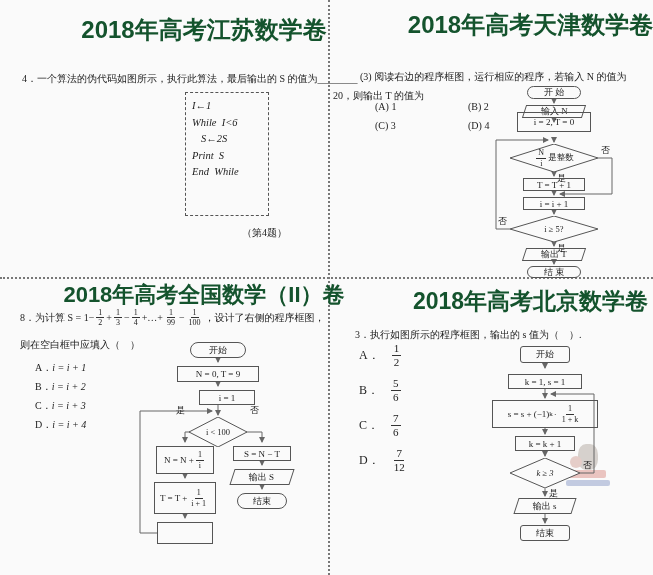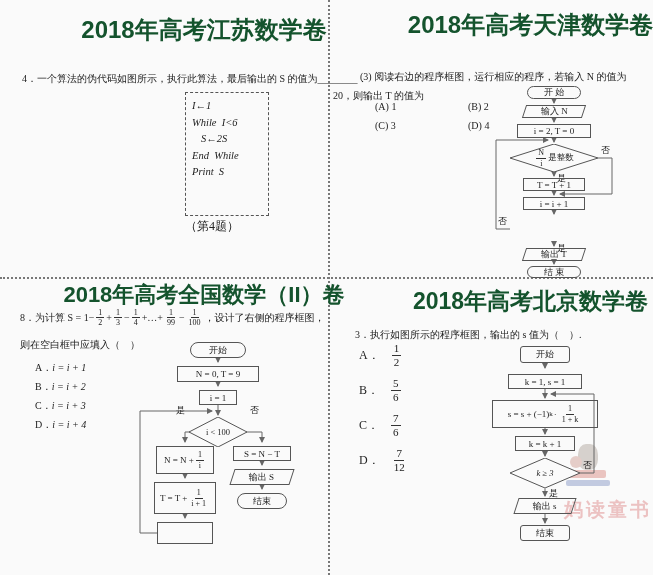--- a/index.html
+++ b/index.html
@@ -27,21 +27,21 @@
   .frac .fn{padding:0 2px;border-bottom:1px solid #333;}
   .frac .fd{padding:0 2px;}
   .eqline{display:flex;align-items:center;}
   .bopt{position:absolute;left:31px;display:flex;align-items:center;gap:10px;font-size:12px;}
   .bopt .frac{font-size:11px;}
   
   .pbox{position:absolute;left:185px;top:92px;width:84px;height:124px;
         border:1.6px dashed #555;box-sizing:border-box;padding:5px 0 0 6px;}
   .pl{white-space:pre;font-size:10.5px;line-height:16.5px;font-style:italic;}
   .pl.ind{padding-left:9px;}
-  .pcap{position:absolute;left:185px;top:218px;width:102px;text-align:left;font-size:12px;}
+  .pcap{position:absolute;left:185px;top:226px;width:102px;text-align:right;font-size:10px;}
   
   .fb{position:absolute;border:1px solid #555;display:flex;align-items:center;justify-content:center;
       font-size:9px;color:#222;box-sizing:border-box;background:transparent;}
   .st{border-radius:9px;}
   .rr{border-radius:3px;}
   .pg{transform:skewX(-18deg);}
   .pg .pglbl{transform:skewX(18deg);display:block;}
   .dm{position:absolute;display:flex;align-items:center;justify-content:center;font-size:8.5px;color:#222;}
   .dm svg{position:absolute;inset:0;width:100%;height:100%;}
   .dm .dlbl{position:relative;z-index:1;display:flex;align-items:center;}
@@ -63,22 +63,22 @@
 <div class="vdiv"></div>
 <div class="hdiv"></div>
 
 <div id="p1" class="panel">
   <div class="ptitle">2018年高考江苏数学卷</div>
   <div class="q" style="left:22px;top:72px;">4．一个算法的伪代码如图所示，执行此算法，最后输出的 S 的值为________．</div>
   <div class="pbox">
     <div class="pl">I←1</div>
     <div class="pl">While  I&lt;6</div>
     <div class="pl ind">S←2S</div>
+    <div class="pl">Print  S</div>
     <div class="pl">End  While</div>
-    <div class="pl">Print  S</div>
   </div>
   <div class="pcap">（第4题）</div>
 </div>
 
 <div id="p2" class="panel">
   <div class="ptitle">2018年高考天津数学卷</div>
   <div class="q" style="left:32px;top:70px;">(3) 阅读右边的程序框图，运行相应的程序，若输入 N 的值为</div>
   <div class="q" style="left:5px;top:89px;">20，则输出 T 的值为</div>
   <div class="opt" style="left:47px;top:101px;">(A) 1</div>
   <div class="opt" style="left:140px;top:101px;">(B) 2</div>
@@ -102,37 +102,43 @@
       <path d="M226,261 V264" marker-end="url(#m2)"></path>
       <path d="M270,158 H284 V194 H232" marker-end="url(#m2)"></path>
       <path d="M182,229 H168 V140 H220" marker-end="url(#m2)"></path>
     </g>
   </svg>
 
   <div class="fb st" style="left:199px;top:86px;width:54px;height:13px;">开 始</div>
   <div class="fb pg" style="left:196px;top:105px;width:60px;height:13px;">
       <span class="pglbl">输入 N</span>
     </div>
-  <div class="fb" style="left:189px;top:124px;width:74px;height:14px;">i = 2, T = 0</div>
+  <div class="fb" style="left:189px;top:112px;width:74px;height:20px;">i = 2, T = 0</div>
   <div class="dm" style="left:182px;top:144px;width:88px;height:28px;">
     <svg viewBox="0 0 100 40" preserveAspectRatio="none">
         <polygon points="50,0 100,20 50,40 0,20" fill="#fafafa" stroke="#555" stroke-width="1" vector-effect="non-scaling-stroke"></polygon>
       </svg>
     <span class="dlbl">
         <span class="frac">
           <span class="fn">N</span>
           <span class="fd">i</span>
         </span>
         <span>是整数</span>
       </span>
   </div>
   <div class="fl" style="left:229px;top:172px;">是</div>
   <div class="fl" style="left:273px;top:144px;">否</div>
   <div class="fb" style="left:195px;top:178px;width:62px;height:13px;">T = T + 1</div>
   <div class="fb" style="left:195px;top:197px;width:62px;height:13px;">i = i + 1</div>
+  <div class="dm" style="left:182px;top:216px;width:88px;height:26px;">
+    <svg viewBox="0 0 100 40" preserveAspectRatio="none">
+        <polygon points="50,0 100,20 50,40 0,20" fill="#fafafa" stroke="#555" stroke-width="1" vector-effect="non-scaling-stroke"></polygon>
+      </svg>
+    <span class="dlbl">i ≥ 5?</span>
+  </div>
   <div class="fl" style="left:229px;top:242px;">是</div>
   <div class="fl" style="left:170px;top:215px;">否</div>
   <div class="fb pg" style="left:196px;top:248px;width:60px;height:13px;">
       <span class="pglbl">输出 T</span>
     </div>
   <div class="fb st" style="left:199px;top:266px;width:54px;height:12px;">结 束</div>
 </div>
 
 <div id="p3" class="panel">
   <div class="ptitle">2018年高考全国数学（II）卷</div>
@@ -185,21 +191,21 @@
       <path d="M185,236 V240" marker-end="url(#m3)"></path>
       <path d="M157,255 H140 V133 H212" marker-end="url(#m3)"></path>
       <path d="M246,154 H262 V164" marker-end="url(#m3)"></path>
       <path d="M262,183 V187" marker-end="url(#m3)"></path>
       <path d="M262,207 V211" marker-end="url(#m3)"></path>
     </g>
   </svg>
 
   <div class="fb st" style="left:190px;top:64px;width:56px;height:16px;">开始</div>
   <div class="fb" style="left:177px;top:88px;width:82px;height:16px;">N = 0, T = 9</div>
-  <div class="fb" style="left:199px;top:112px;width:38px;height:15px;">i = 1</div>
+  <div class="fb" style="left:199px;top:112px;width:56px;height:15px;">i = 1</div>
   <div class="dm" style="left:189px;top:139px;width:58px;height:30px;">
     <svg viewBox="0 0 100 40" preserveAspectRatio="none">
         <polygon points="50,0 100,20 50,40 0,20" fill="#fafafa" stroke="#555" stroke-width="1" vector-effect="non-scaling-stroke"></polygon>
       </svg>
     <span class="dlbl">i &lt; 100</span>
   </div>
   <div class="fl" style="left:176px;top:126px;">是</div>
   <div class="fl" style="left:250px;top:126px;">否</div>
   <div class="fb" style="left:156px;top:168px;width:58px;height:28px;">
     <span>N = N +</span>
@@ -223,21 +229,20 @@
   <div class="fb st" style="left:237px;top:215px;width:50px;height:16px;">结束</div>
 </div>
 
 <div id="p4" class="panel">
   <div class="wmlogo">
     <div class="body"></div>
     <div class="head"></div>
     <div class="book"></div>
     <div class="base"></div>
   </div>
-  <div class="wm">妈读童书</div>
 
   <div class="ptitle">2018年高考北京数学卷</div>
   <div class="q" style="left:27px;top:50px;">3．执行如图所示的程序框图，输出的 s 值为（　）.</div>
   <div class="bopt" style="top:64px;">
       <span>A．</span>
       <span class="frac">
         <span class="fn">1</span>
         <span class="fd">2</span>
       </span>
     </div>

